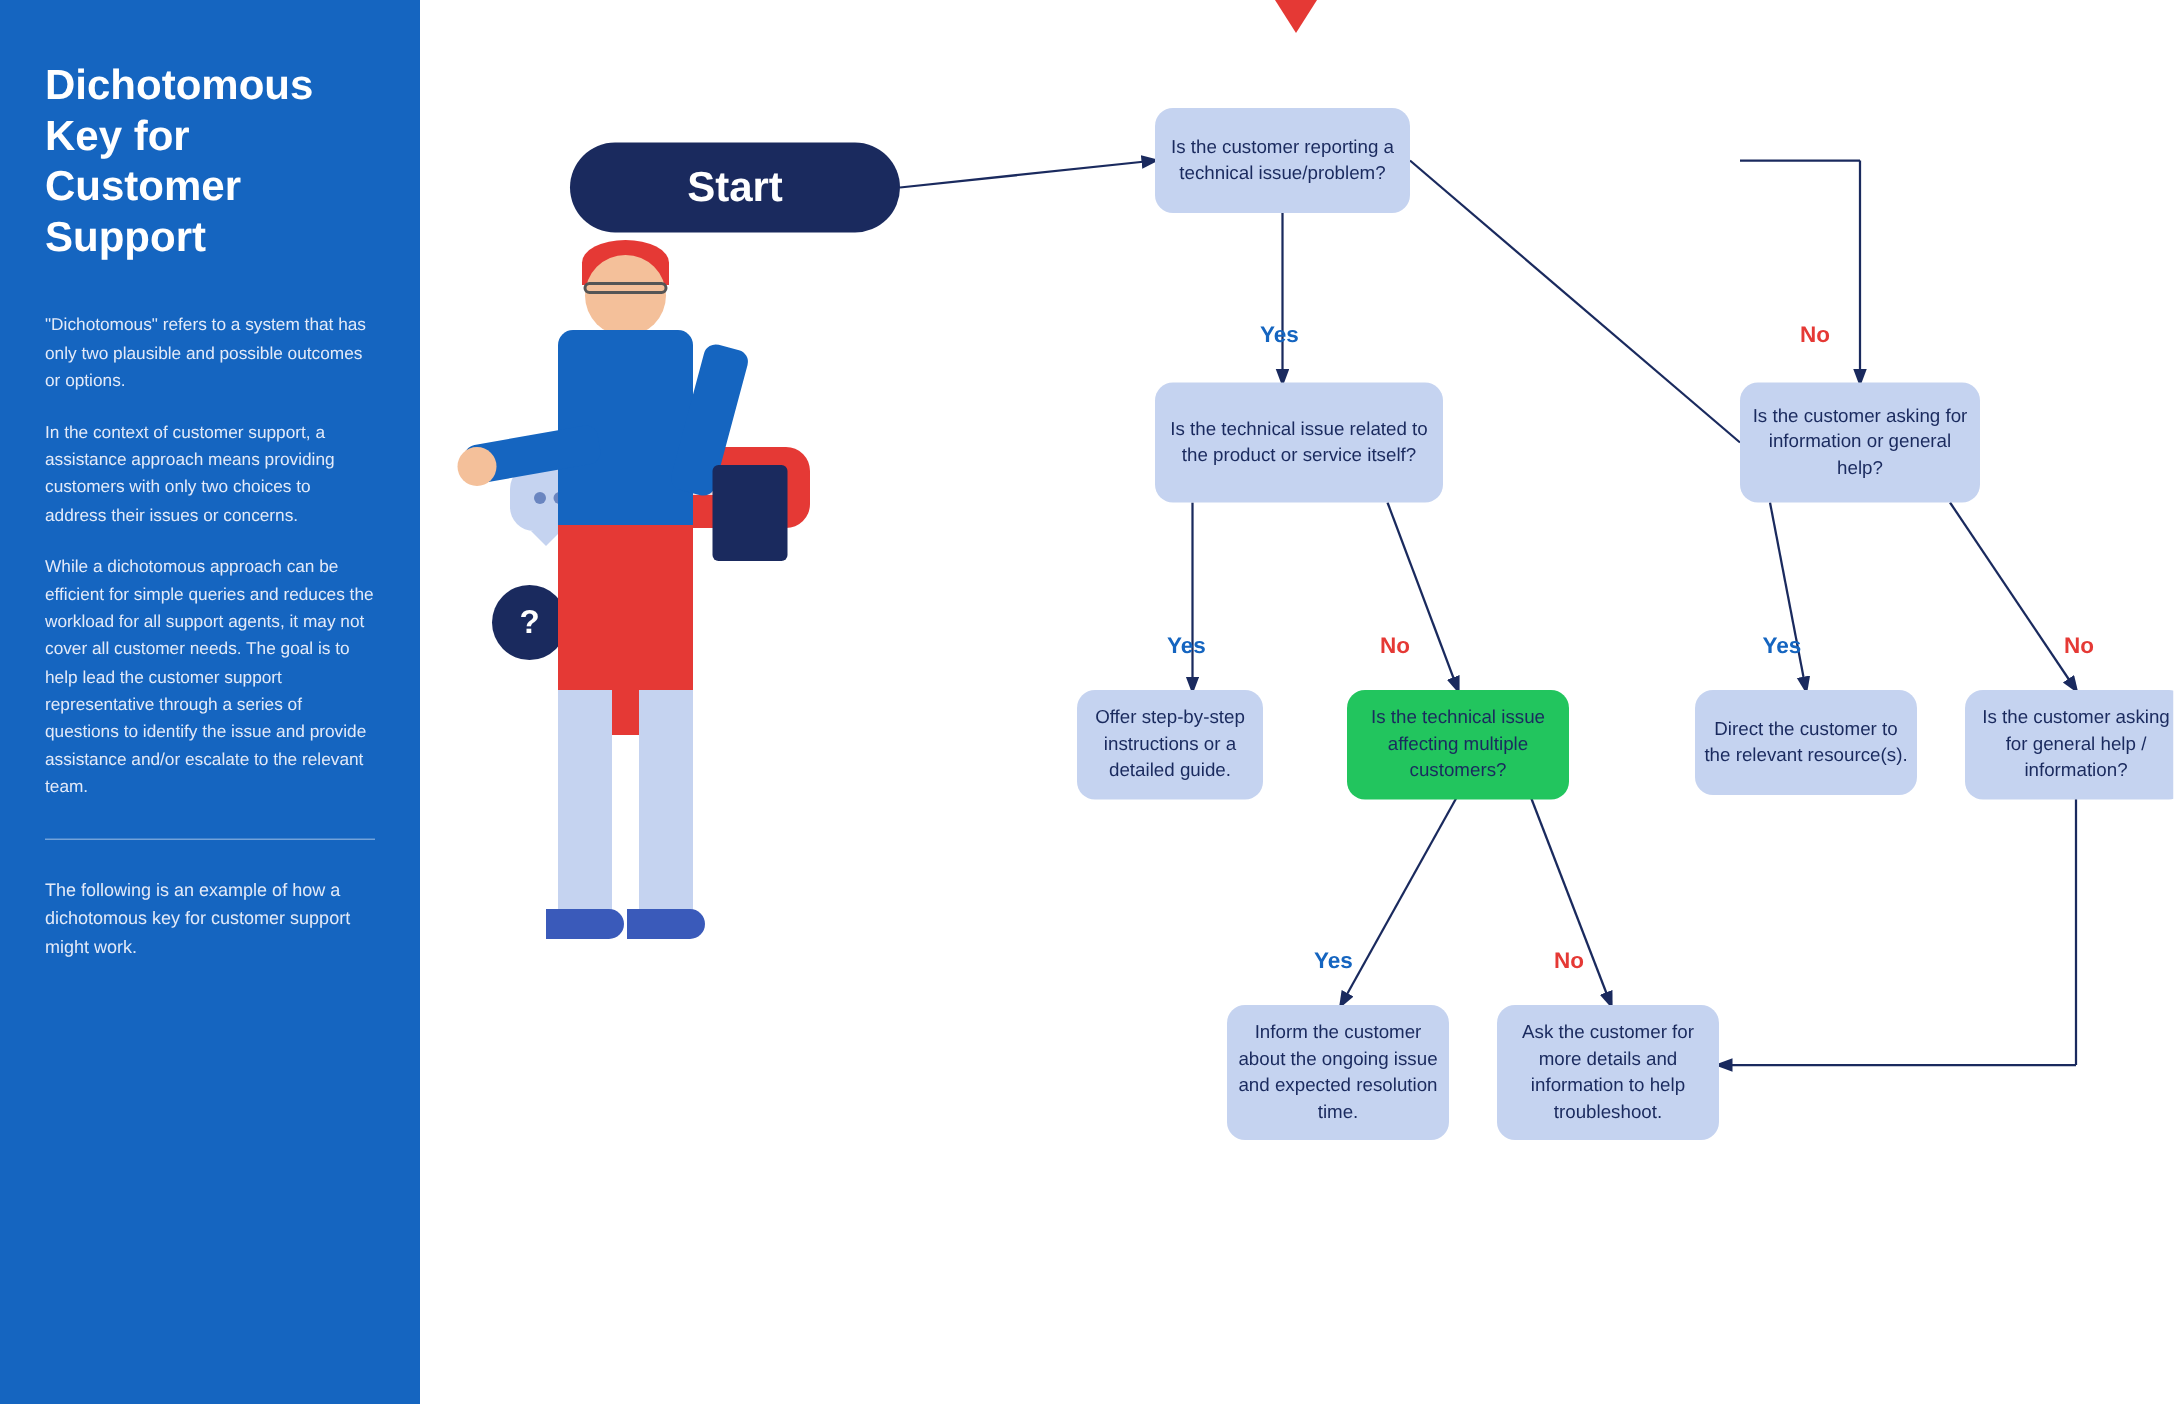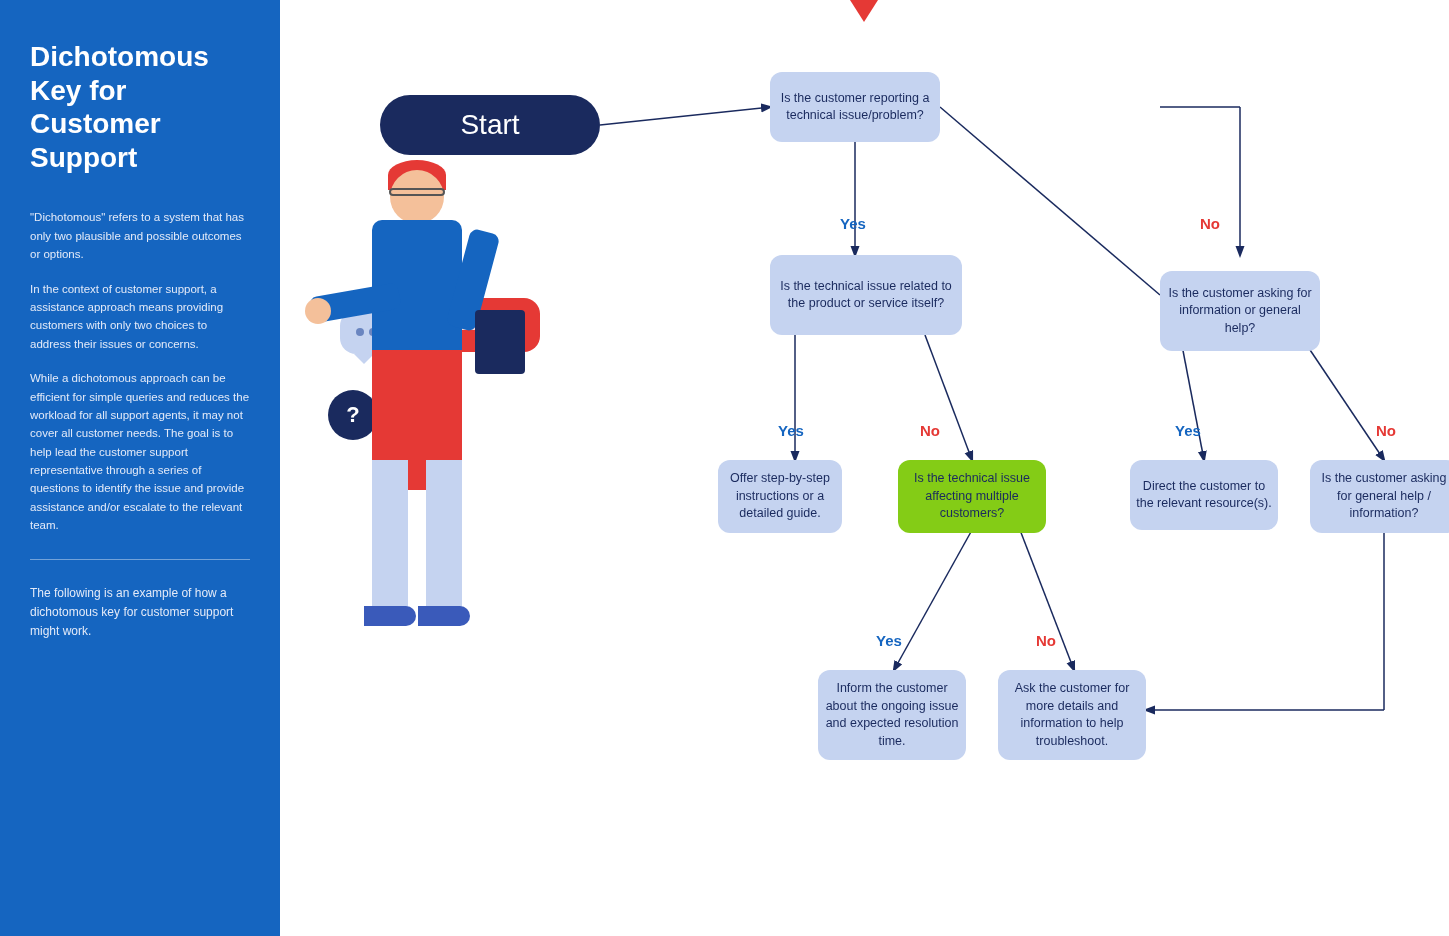--- a/index.html
+++ b/index.html
@@ -73,21 +73,21 @@
       text-align: center;
       font-size: 12.5px;
       line-height: 1.4;
       padding: 10px 4px;
     }
 
     .node-start {
       background: #1a2a5e;
       color: #fff;
       font-size: 28px;
-      font-weight: 400;
+      font-weight: 700;
       border-radius: 50px;
       width: 220px;
       height: 60px;
       left: 100px;
       top: 95px;
     }
 
     .node-q1 {
       background: #c5d3f0;
       color: #1a2a5e;
@@ -106,34 +106,33 @@
       min-height: 80px;
     }
 
     .node-q3 {
       background: #c5d3f0;
       color: #1a2a5e;
       width: 160px;
       left: 880px;
       top: 255px;
       min-height: 80px;
-      margin-top: 16px;
     }
 
     .node-out1 {
       background: #c5d3f0;
       color: #1a2a5e;
       width: 124px;
       left: 438px;
       top: 460px;
       min-height: 70px;
     }
 
     .node-q4 {
-      background: #84cc16;
+      background: #22c55e;
       color: #1a2a5e;
       width: 148px;
       left: 618px;
       top: 460px;
       min-height: 70px;
     }
 
     .node-out3 {
       background: #c5d3f0;
       color: #1a2a5e;

